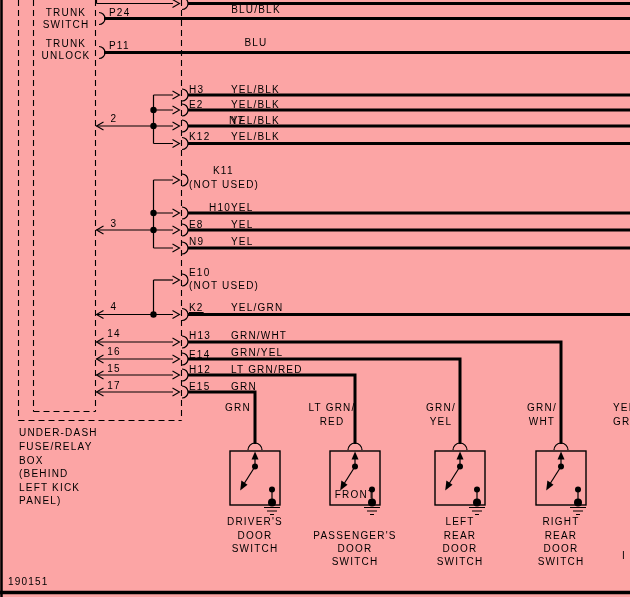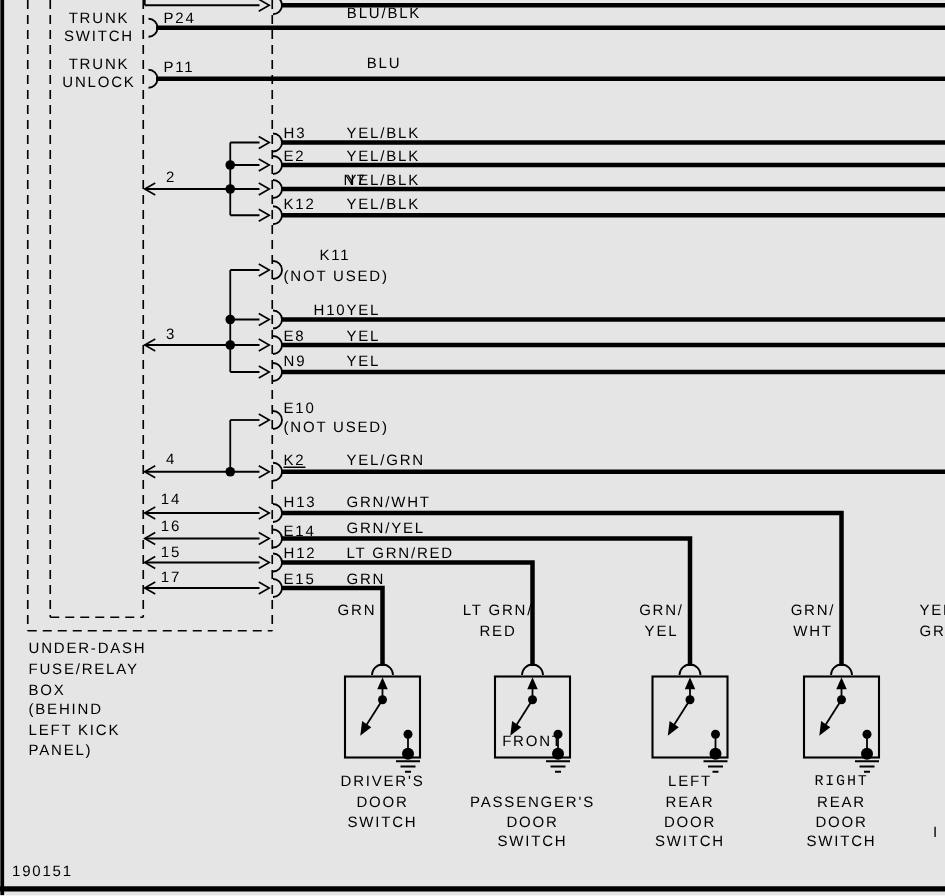--- a/index.html
+++ b/index.html
@@ -1,16 +1,16 @@
 <!DOCTYPE html>
 <html><head>
 <meta charset="utf-8">
 <style>
   html,body{margin:0;padding:0;background:#fff;}
-  #stage{position:relative;width:630px;height:597px;background:#e5e5e5;overflow:hidden;
+  #stage{position:relative;width:630px;height:597px;background:#fca5a5;overflow:hidden;
          font-family:"Liberation Sans",sans-serif;color:#000;}
   #wiring-svg{position:absolute;left:0;top:0;}
   .t{position:absolute;font-size:10px;letter-spacing:1.2px;line-height:11px;white-space:pre;color:#000;}
   .tc{text-align:center;}
   .thin{stroke:#000;stroke-width:1.2;fill:none;}
   .thick{stroke:#000;stroke-width:3;fill:none;}
   .dash{stroke:#000;stroke-width:1.1;fill:none;stroke-dasharray:6 4;}
   .chev{stroke:#000;stroke-width:1.1;fill:none;}
   .arc{stroke:#000;stroke-width:1.2;fill:none;}
   .dot{fill:#000;stroke:none;}
@@ -299,21 +299,21 @@
   <div class="t tc" style="left:305px;top:489px;width:100px;">FRONT</div>
   <div class="t tc" style="left:305px;top:530px;width:100px;">PASSENGER'S</div>
   <div class="t tc" style="left:305px;top:543px;width:100px;">DOOR</div>
   <div class="t tc" style="left:305px;top:556px;width:100px;">SWITCH</div>
 
   <div class="t tc" style="left:410px;top:516px;width:100px;">LEFT</div>
   <div class="t tc" style="left:410px;top:530px;width:100px;">REAR</div>
   <div class="t tc" style="left:410px;top:543px;width:100px;">DOOR</div>
   <div class="t tc" style="left:410px;top:556px;width:100px;">SWITCH</div>
 
-  <div class="t tc" style="left:511px;top:516px;width:100px;font-family:Liberation Mono, monospace;">RIGHT</div>
+  <div class="t tc" style="left:511px;top:516px;width:100px;">RIGHT</div>
   <div class="t tc" style="left:511px;top:530px;width:100px;">REAR</div>
   <div class="t tc" style="left:511px;top:543px;width:100px;">DOOR</div>
   <div class="t tc" style="left:511px;top:556px;width:100px;">SWITCH</div>
 
   <div class="t" style="left:19px;top:427px;">UNDER-DASH</div>
   <div class="t" style="left:19px;top:441px;">FUSE/RELAY</div>
   <div class="t" style="left:19px;top:455px;">BOX</div>
   <div class="t" style="left:19px;top:468px;">(BEHIND</div>
   <div class="t" style="left:19px;top:482px;">LEFT KICK</div>
   <div class="t" style="left:19px;top:495px;">PANEL)</div>

